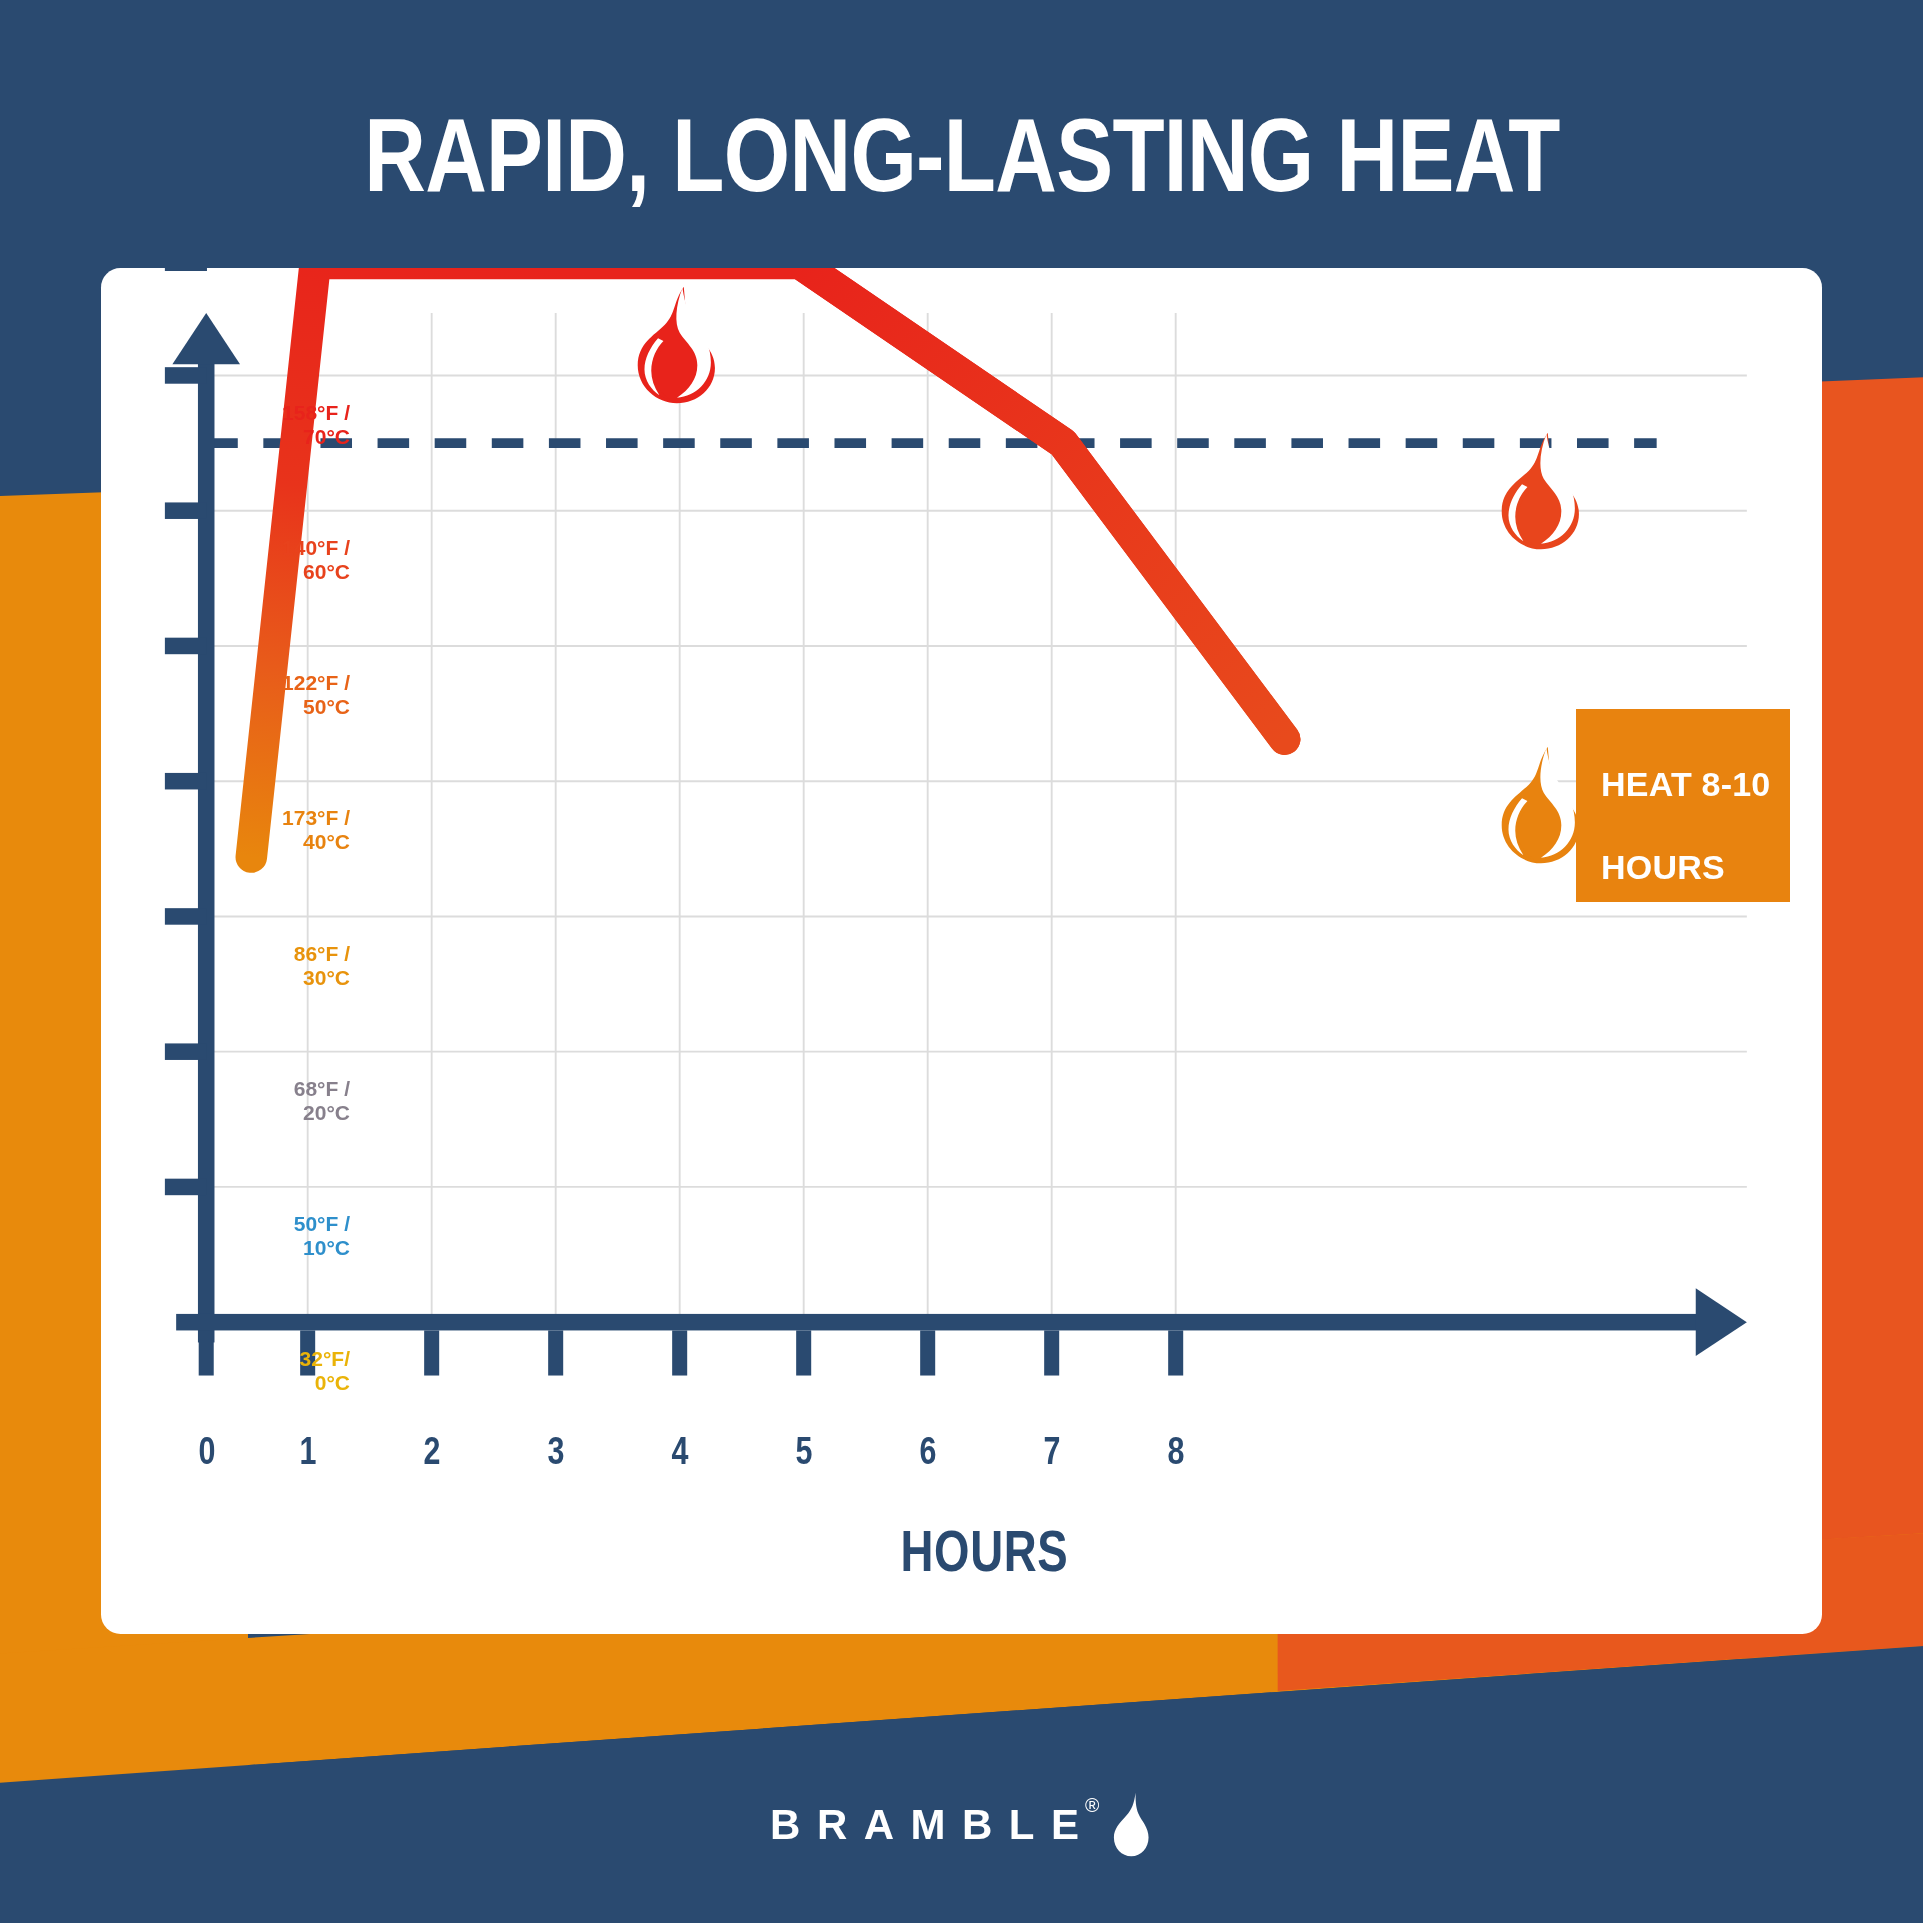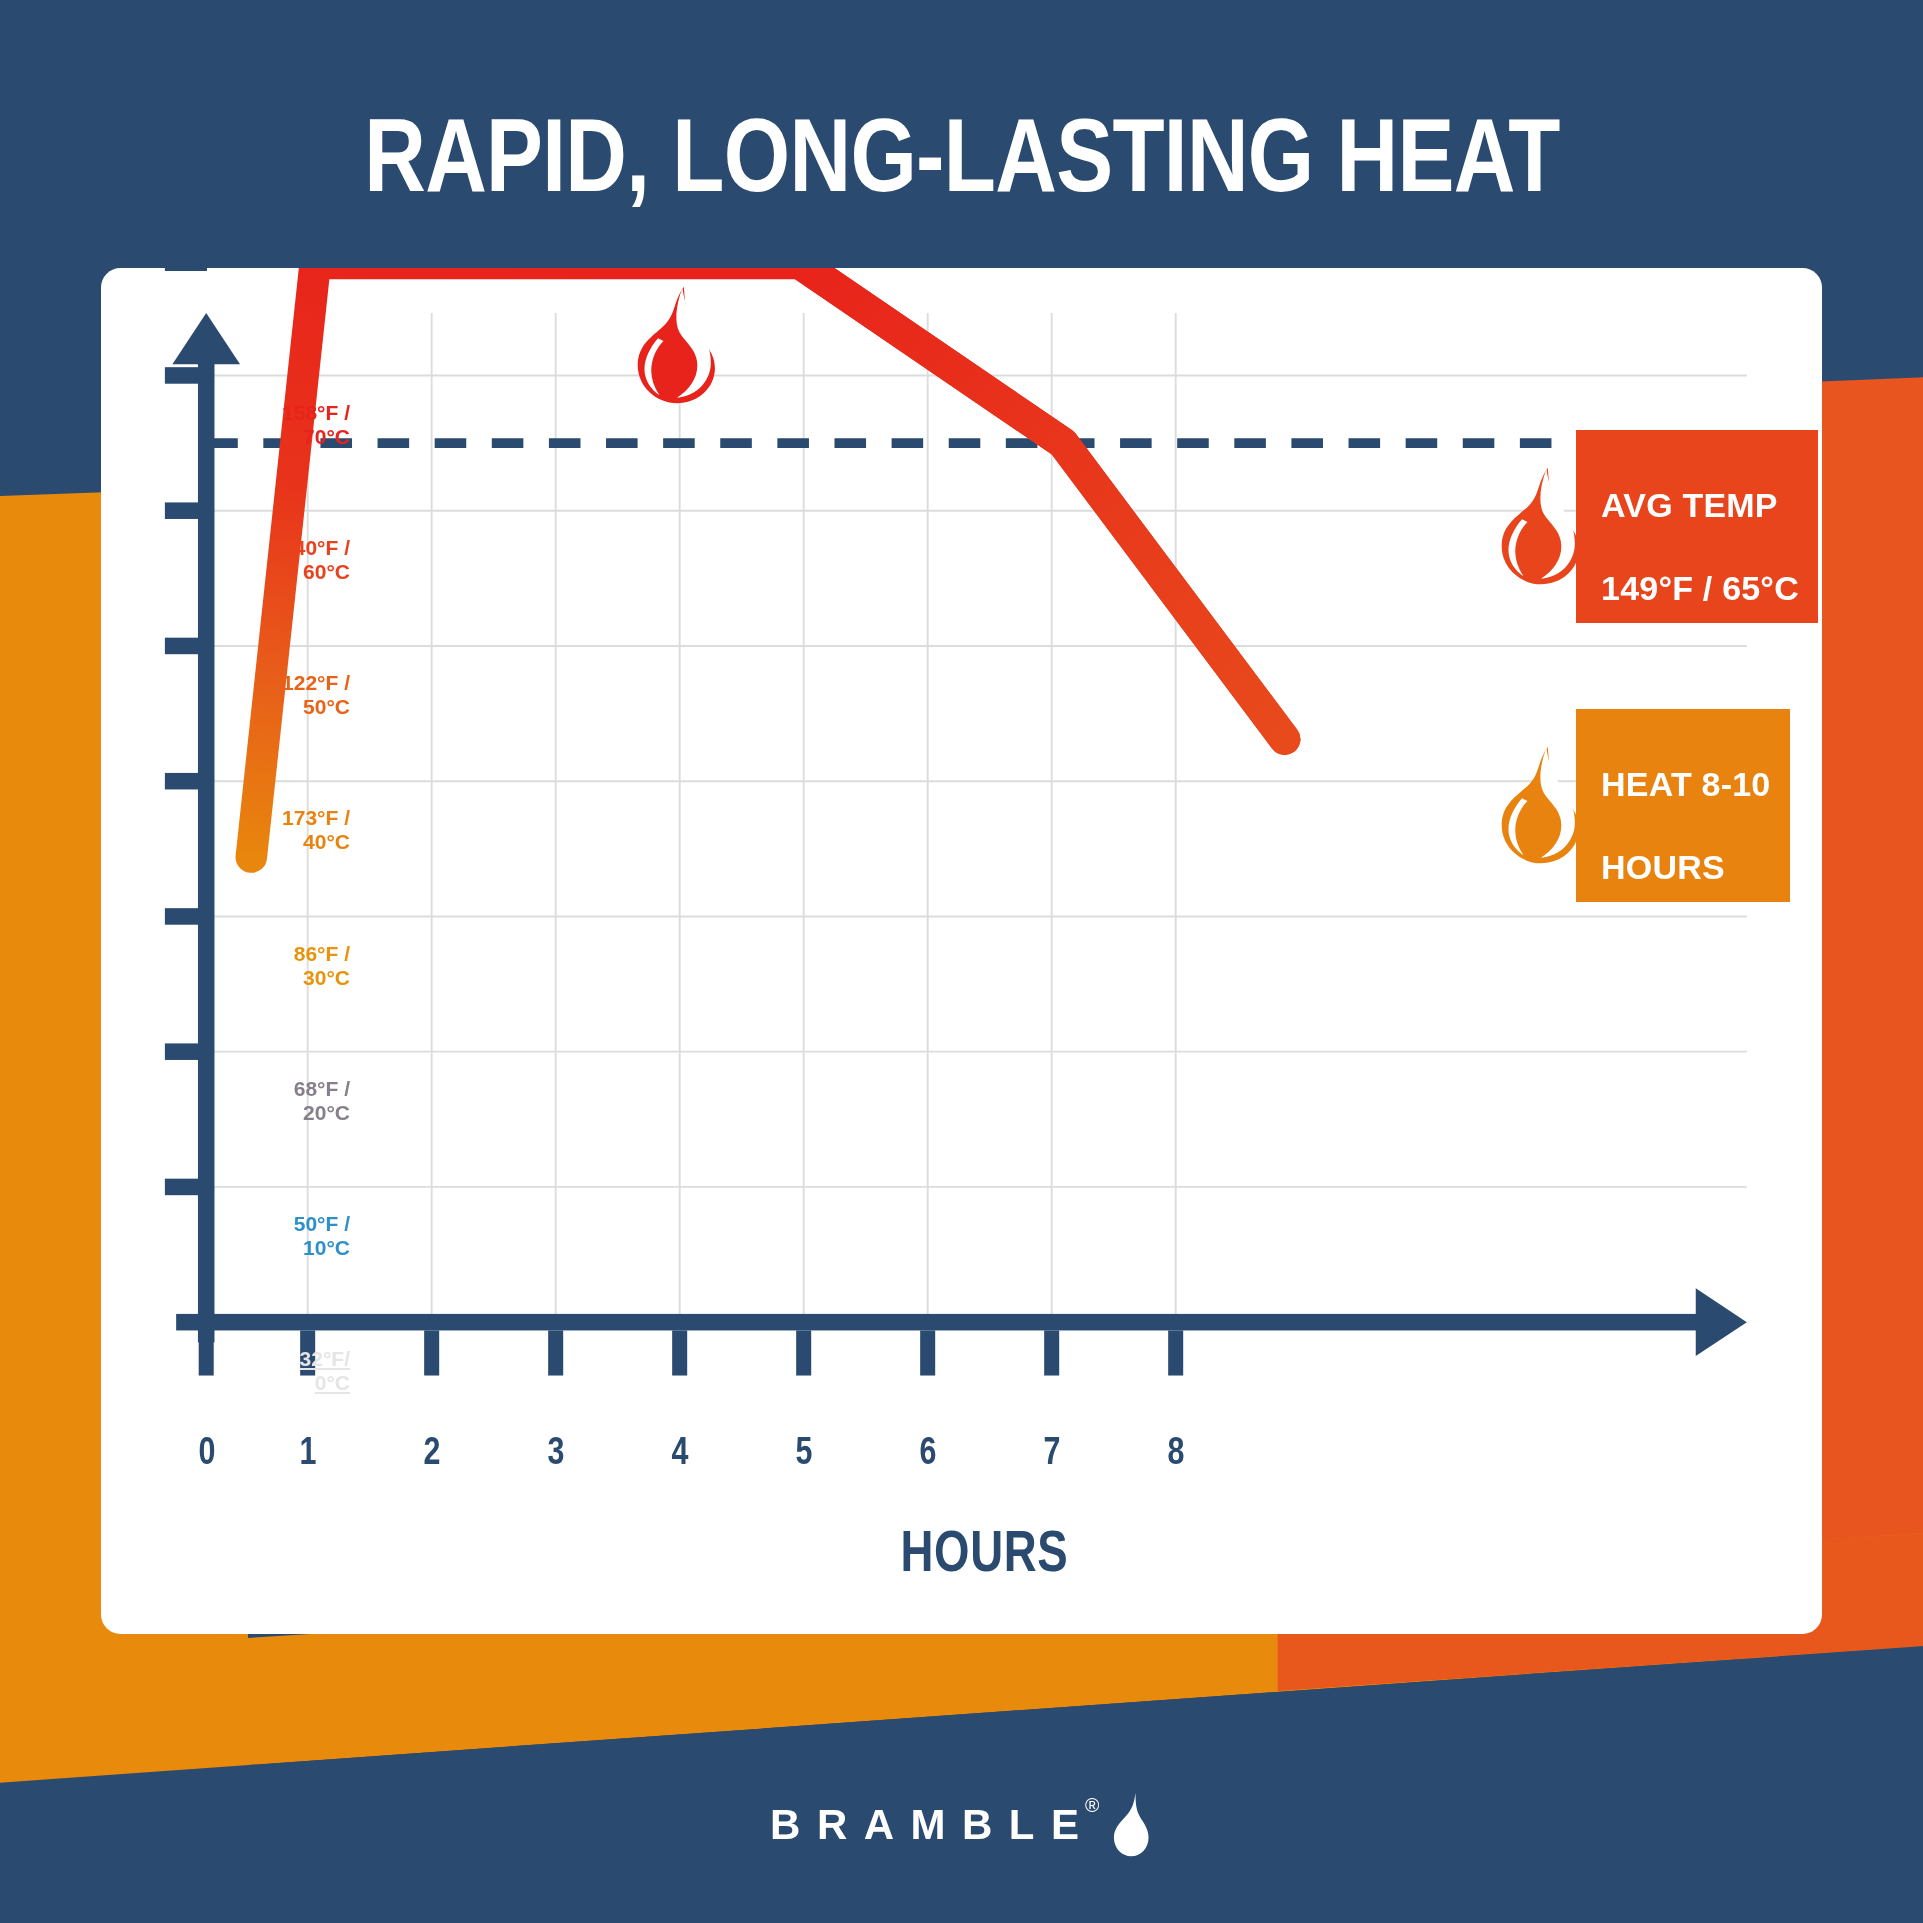--- a/index.html
+++ b/index.html
@@ -225,21 +225,21 @@
 <div class="ylab" style="left:177px; top:671px; color:#E86317;">122°F /
 50°C</div>
 <div class="ylab" style="left:177px; top:806px; color:#E8830F;">173°F /
 40°C</div>
 <div class="ylab" style="left:177px; top:942px; color:#E8930C;">86°F /
 30°C</div>
 <div class="ylab" style="left:177px; top:1077px; color:#87808C;">68°F /
 20°C</div>
 <div class="ylab" style="left:177px; top:1212px; color:#2E8FCB;">50°F /
 10°C</div>
-<div class="ylab" style="left:177px; top:1347px; color:#e5e5e5;text-decoration:underline;">32°F/
+<div class="ylab" style="left:177px; top:1347px; color:#eab308;">32°F/
 0°C</div>
 
 <div class="xlab" style="left:177px; top:1429px;">0</div>
 <div class="xlab" style="left:278px; top:1429px;">1</div>
 <div class="xlab" style="left:402px; top:1429px;">2</div>
 <div class="xlab" style="left:526px; top:1429px;">3</div>
 <div class="xlab" style="left:650px; top:1429px;">4</div>
 <div class="xlab" style="left:774px; top:1429px;">5</div>
 <div class="xlab" style="left:898px; top:1429px;">6</div>
 <div class="xlab" style="left:1022px; top:1429px;">7</div>
@@ -256,24 +256,20 @@
   </svg>
 </div>
 
 <div class="callout" style="left:1499px; top:430px;">
   <svg class="flame" width="84" height="122" viewBox="0 0 62 90">
     <path fill="#E8451C" d="M36 2 C28 14 30 22 22 30 C14 38 2 44 2 60 C2 76 16 88 31 88 C46 88 59 77 59 62 C59 48 48 42 42 32 C37 24 37 12 36 2 Z"></path>
     <path fill="#FFFFFF" d="M35 3 C37 16 40 23 46 31 C52 40 56 47 56 58 C56 72 45 83 31 84 C40 78 46 70 46 60 C46 49 38 44 33 36 C29 29 30 16 35 3 Z"></path>
     <path fill="#E8451C" d="M16 42 C10 48 6 55 6 63 C6 74 15 83 26 85 C18 80 14 73 14 65 C14 58 17 51 22 46 Z"></path>
     <path fill="#FFFFFF" d="M17 40 C11 47 7 55 7 63 C7 71 12 78 18 82 C14 76 12 70 12 64 C12 55 16 47 21 42 Z"></path>
   </svg>
-  <div class="cbox" style="background:#E8451C;">
-    <span>AVG TEMP</span><br>
-    <span>149°F / 65°C</span>
-  </div>
 </div>
 
 <div class="callout" style="left:1499px; top:709px;">
   <svg class="flame" width="84" height="122" viewBox="0 0 62 90">
     <path fill="#E8830F" d="M36 2 C28 14 30 22 22 30 C14 38 2 44 2 60 C2 76 16 88 31 88 C46 88 59 77 59 62 C59 48 48 42 42 32 C37 24 37 12 36 2 Z"></path>
     <path fill="#FFFFFF" d="M35 3 C37 16 40 23 46 31 C52 40 56 47 56 58 C56 72 45 83 31 84 C40 78 46 70 46 60 C46 49 38 44 33 36 C29 29 30 16 35 3 Z"></path>
     <path fill="#E8830F" d="M16 42 C10 48 6 55 6 63 C6 74 15 83 26 85 C18 80 14 73 14 65 C14 58 17 51 22 46 Z"></path>
     <path fill="#FFFFFF" d="M17 40 C11 47 7 55 7 63 C7 71 12 78 18 82 C14 76 12 70 12 64 C12 55 16 47 21 42 Z"></path>
   </svg>
   <div class="cbox" style="background:#E8830F;">

